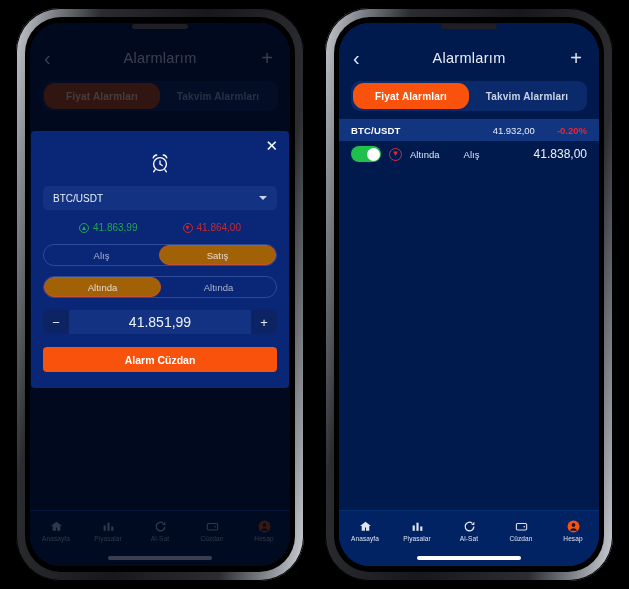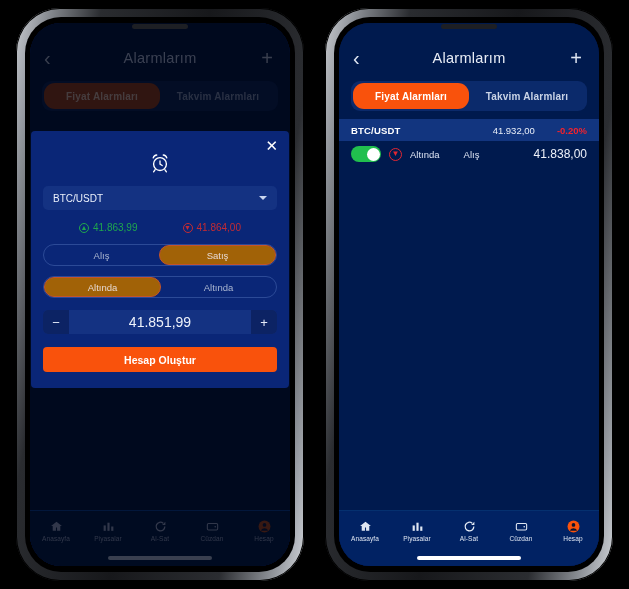--- a/index.html
+++ b/index.html
@@ -364,21 +364,21 @@
             <div class="seg on">Altında</div>
             <div class="seg">Altında</div>
           </div>
 
           <div class="stepper">
             <div class="sbtn">−</div>
             <div class="sval">41.851,99</div>
             <div class="sbtn">+</div>
           </div>
 
-          <div class="cta">Hesap Oluştur</div>
+          <div class="cta">Alarm Cüzdan</div>
         </div>
 
       </div>
     </div>
   </div>
 
   <div class="phone right">
     <div class="bezel">
       <div class="speaker"></div>
       <div class="screen">

